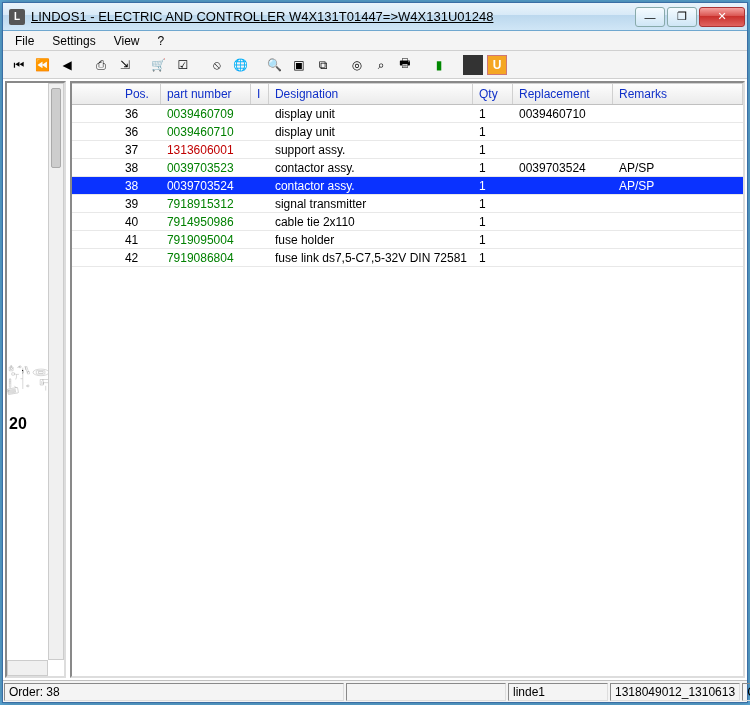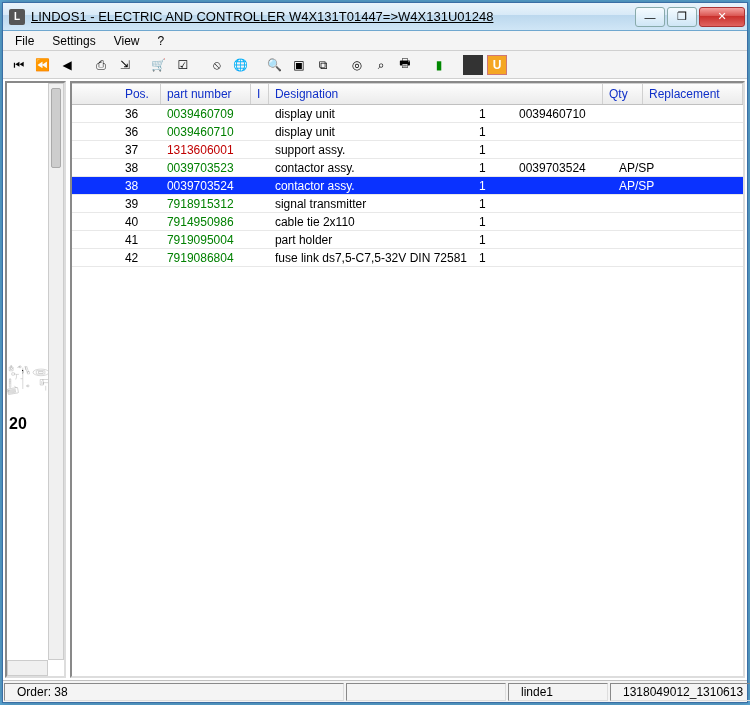--- a/index.html
+++ b/index.html
@@ -35,21 +35,21 @@
 .col-rep { width: 100px; }
 .col-rem { width: 130px; }
 .tbody { flex: 1; overflow: hidden; }
 .trow { display: flex; height: 18px; align-items: center; border-bottom: 1px solid #e8e8e8; font-size: 12px; }
 .trow.selected { background: #0a32ff; color: #fff; }
 .trow.selected .pn-red, .trow.selected .pn-green { color: #fff; }
 .td { padding: 1px 6px; overflow: hidden; white-space: nowrap; }
 .pn-green { color: #008000; }
 .pn-red { color: #c00000; }
 .statusbar { height: 22px; border-top: 1px solid #c0c0c0; background: #f4f4f4; display: flex; align-items: center; font-size: 12px; }
-.sb-cell { border: 1px inset #ddd; height: 18px; padding: 1px 12px; margin: 8px 1px; display: flex; align-items: center; }
+.sb-cell { border: 1px inset #ddd; height: 18px; padding: 1px 4px; margin: 8px 1px; display: flex; align-items: center; }
 .callout { position: absolute; font-size: 16px; font-weight: bold; font-family: Arial; }
 .callout.boxed { background: #000; color: #fff; padding: 1px 5px; }
 .tbtn.orange { background:#f5a623; border:1px solid #c77; color:#fff; font-weight:bold; }
 .tbtn.dark { background:#333; }
 .tbtn.green { color:#080; }
 </style>
 </head>
 <body>
 
 <div class="window">
@@ -174,20 +174,21 @@
     </div>
 
     <div class="table-pane">
       <div class="thead">
         <div class="th col-pos">Pos.</div>
         <div class="th col-pn">part number</div>
         <div class="th col-i">I</div>
         <div class="th col-des">Designation</div>
         <div class="th col-qty">Qty</div>
         <div class="th col-rep">Replacement</div>
+        <div class="th col-rem">Remarks</div>
       </div>
       <div class="tbody" id="tbody">
           <div class="trow">
             <div class="td col-pos">36</div>
             <div class="td col-pn pn-green">0039460709</div>
             <div class="td col-i"></div>
             <div class="td col-des">display unit</div>
             <div class="td col-qty">1</div>
             <div class="td col-rep">0039460710</div>
             <div class="td col-rem"></div>
@@ -243,21 +244,21 @@
             <div class="td col-i"></div>
             <div class="td col-des">cable tie 2x110</div>
             <div class="td col-qty">1</div>
             <div class="td col-rep"></div>
             <div class="td col-rem"></div>
           </div>
           <div class="trow">
             <div class="td col-pos">41</div>
             <div class="td col-pn pn-green">7919095004</div>
             <div class="td col-i"></div>
-            <div class="td col-des">part holder</div>
+            <div class="td col-des">fuse holder</div>
             <div class="td col-qty">1</div>
             <div class="td col-rep"></div>
             <div class="td col-rem"></div>
           </div>
           <div class="trow">
             <div class="td col-pos">42</div>
             <div class="td col-pn pn-green">7919086804</div>
             <div class="td col-i"></div>
             <div class="td col-des">fuse link ds7,5-C7,5-32V  DIN 72581</div>
             <div class="td col-qty">1</div>

